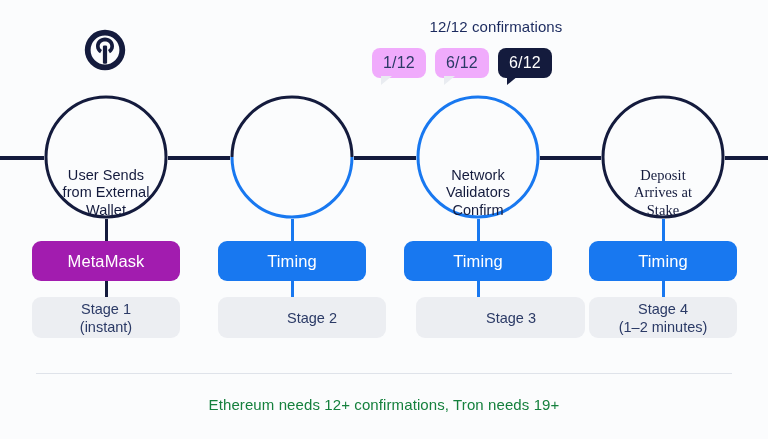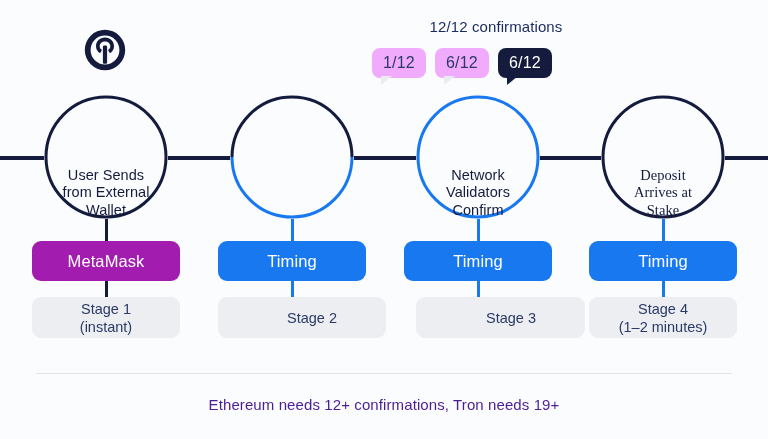--- a/index.html
+++ b/index.html
@@ -93,21 +93,21 @@
     z-index:4;
   }
 
   
   .divider{
     position:absolute;left:36px;top:373px;width:696px;height:1px;
     background:#dfe3ea;
   }
   .footer{
     position:absolute;left:0;top:396px;width:768px;
-    text-align:center;font-size:15px;color:#4c1d95;letter-spacing:.1px;
+    text-align:center;font-size:15px;color:#15803d;letter-spacing:.1px;
   }
 </style>
 </head>
 <body>
 
 <div id="stage">
 
   <div class="logo">
     <svg width="42" height="42" viewBox="0 0 42 42">
       <path fill="#141b3d" d="M21 0.8A20.2 20.2 0 1 0 21 41.2A20.2 20.2 0 1 0 21 0.8 Z

